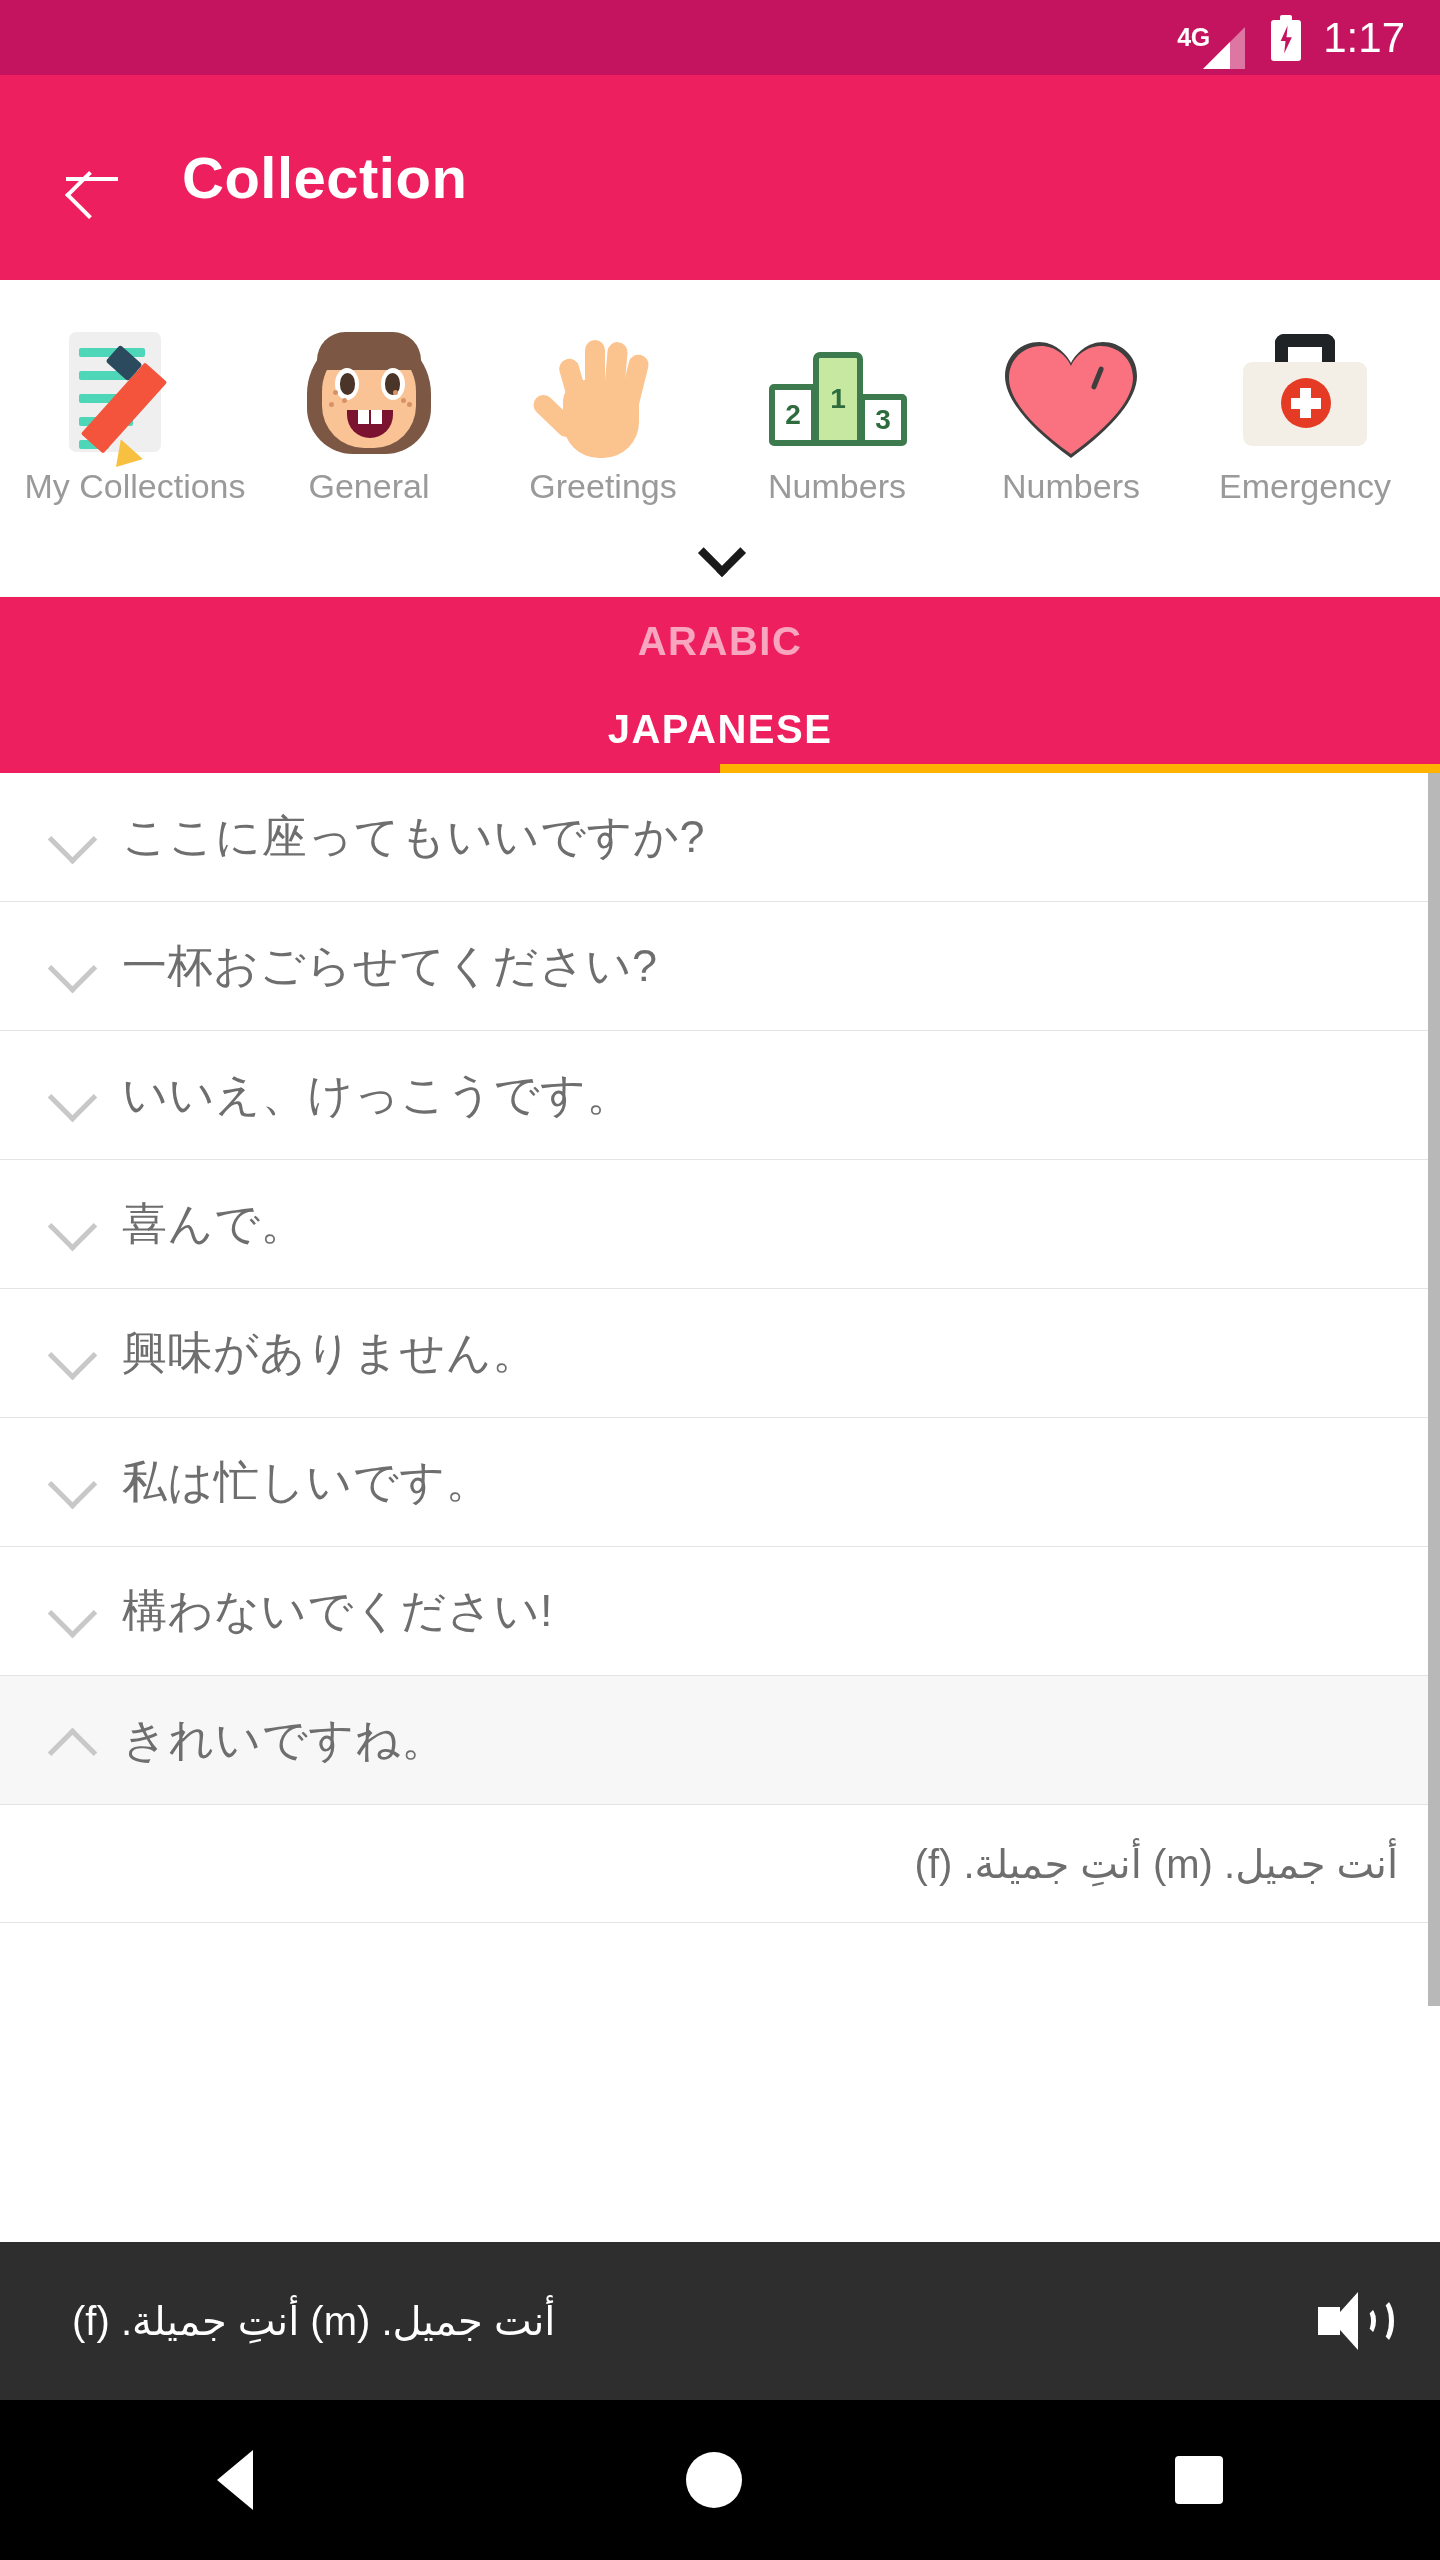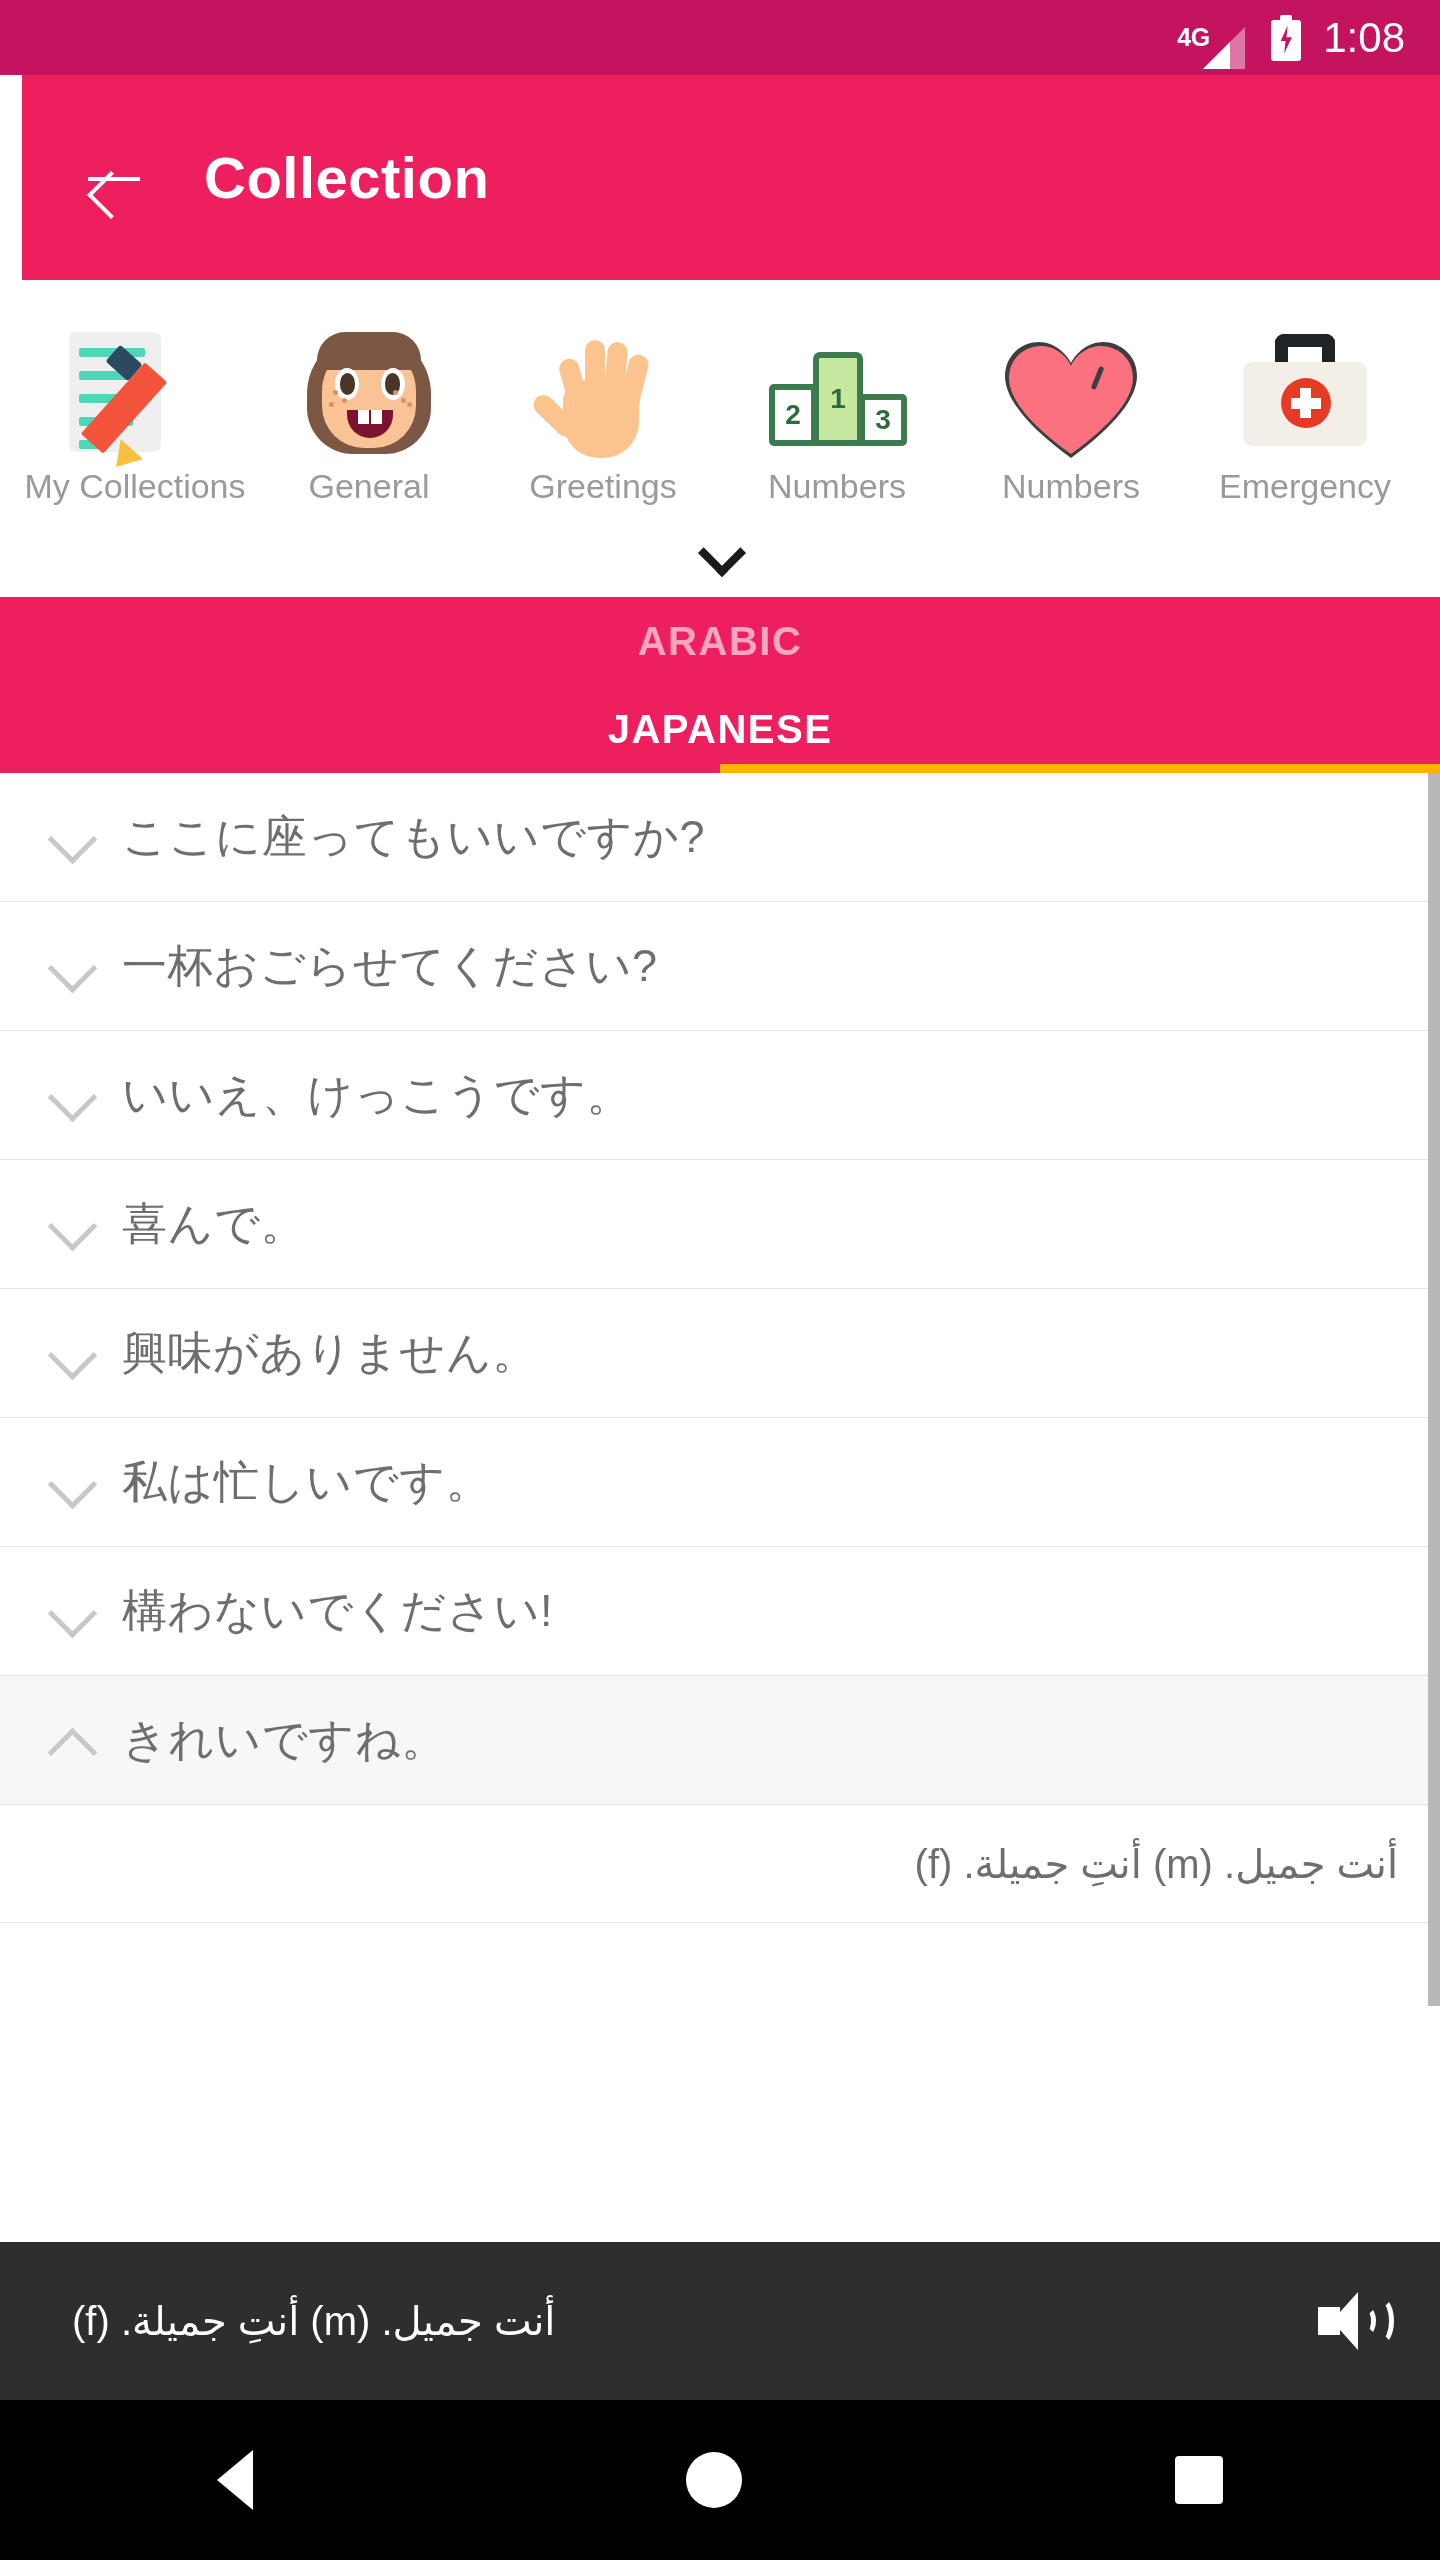--- a/index.html
+++ b/index.html
@@ -41,21 +41,21 @@
   .sb-batt .bolt {
     position:absolute; left:8px; top:11px; width:14px; height:28px;
     background:#C4135F;
     clip-path:polygon(60% 0%, 10% 55%, 45% 55%, 35% 100%, 90% 42%, 52% 42%);
   }
   .sb-time { color:#fff; font-size:42px; font-weight:400; letter-spacing:0px; }
 
   
   .appbar {
     height:205px; background:#EE1F5F;
-    display:flex; align-items:center; padding-left:62px; gap:62px;margin-left:22px;
+    display:flex; align-items:center; padding-left:62px; gap:62px;
   }
   .back-arrow { width:58px; height:58px; position:relative; cursor:pointer; }
   .back-arrow::before {
     content:""; position:absolute; left:4px; top:28px;
     width:52px; height:4px; background:#fff;
   }
   .back-arrow::after {
     content:""; position:absolute; left:3px; top:12px;
     width:30px; height:30px; border-left:4px solid #fff; border-bottom:4px solid #fff;
     transform:rotate(45deg); transform-origin:left bottom;
@@ -295,21 +295,21 @@
     <div class="sb-signal">
       <span class="sb-4g">4G</span>
       <span class="tri-bg"></span>
         <span class="tri-fg"></span>
     </div>
     <div class="sb-batt">
       <span class="cap"></span>
         <span class="body"></span>
         <span class="bolt"></span>
     </div>
-    <div class="sb-time">1:08</div>
+    <div class="sb-time">1:17</div>
   </div>
 
   <div class="appbar">
     <div class="back-arrow"></div>
     <div class="appbar-title">Collection</div>
   </div>
 
   <div class="catwrap">
     <div class="catrow">
 

